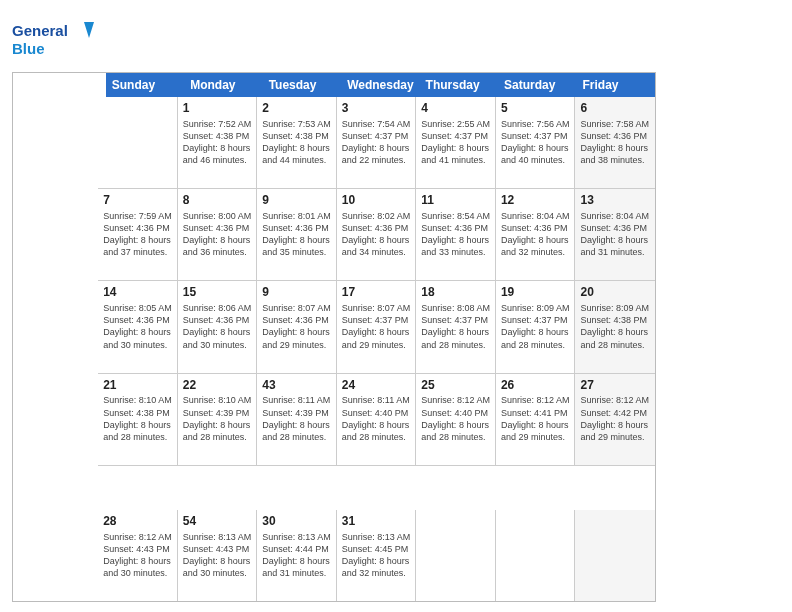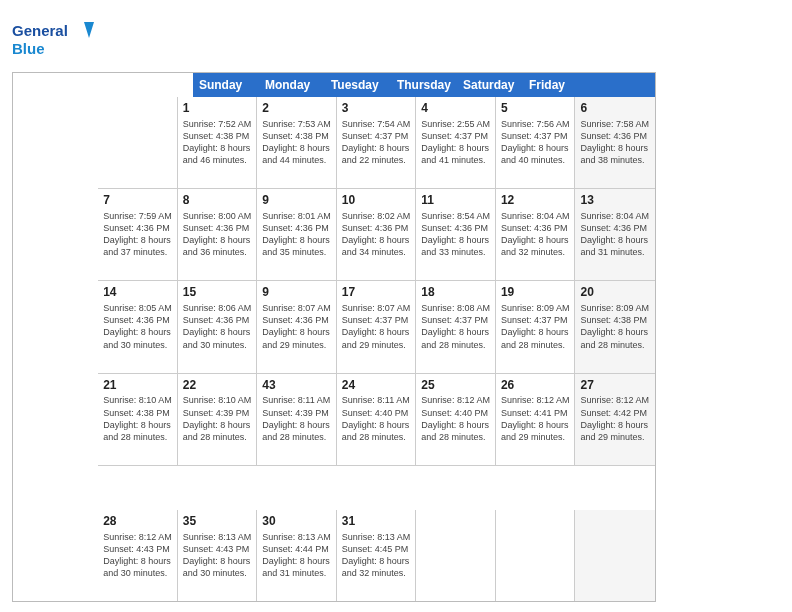--- a/index.html
+++ b/index.html
@@ -122,20 +122,21 @@
       <div class="month-title"></div>
       <div class="subtitle"></div>
     </div>
   </div>
 
   <div class="calendar outer-border">
     <div class="cal-header">
     <div class="cal-header-cell">Sunday</div>
         <div class="cal-header-cell">Monday</div>
         <div class="cal-header-cell">Tuesday</div>
+        <div class="cal-header-cell">Wednesday</div>
         <div class="cal-header-cell">Thursday</div>
         <div class="cal-header-cell">Saturday</div>
         <div class="cal-header-cell">Friday</div>
       </div>
     <div class="cal-body">
     <div class="cal-row">
           <div class="cal-cell empty"></div>
           <div class="cal-cell">
             <div class="day-num">1</div>
             <span class="cell-line">Sunrise: 7:52 AM</span>
@@ -334,21 +335,21 @@
         </div>
         <div class="cal-row">
           <div class="cal-cell">
             <div class="day-num">28</div>
             <span class="cell-line">Sunrise: 8:12 AM</span>
             <span class="cell-line">Sunset: 4:43 PM</span>
             <span class="cell-line">Daylight: 8 hours</span>
             <span class="cell-line">and 30 minutes.</span>
           </div>
           <div class="cal-cell">
-            <div class="day-num">35</div>
+            <div class="day-num">54</div>
             <span class="cell-line">Sunrise: 8:13 AM</span>
             <span class="cell-line">Sunset: 4:43 PM</span>
             <span class="cell-line">Daylight: 8 hours</span>
             <span class="cell-line">and 30 minutes.</span>
           </div>
           <div class="cal-cell">
             <div class="day-num">30</div>
             <span class="cell-line">Sunrise: 8:13 AM</span>
             <span class="cell-line">Sunset: 4:44 PM</span>
             <span class="cell-line">Daylight: 8 hours</span>

